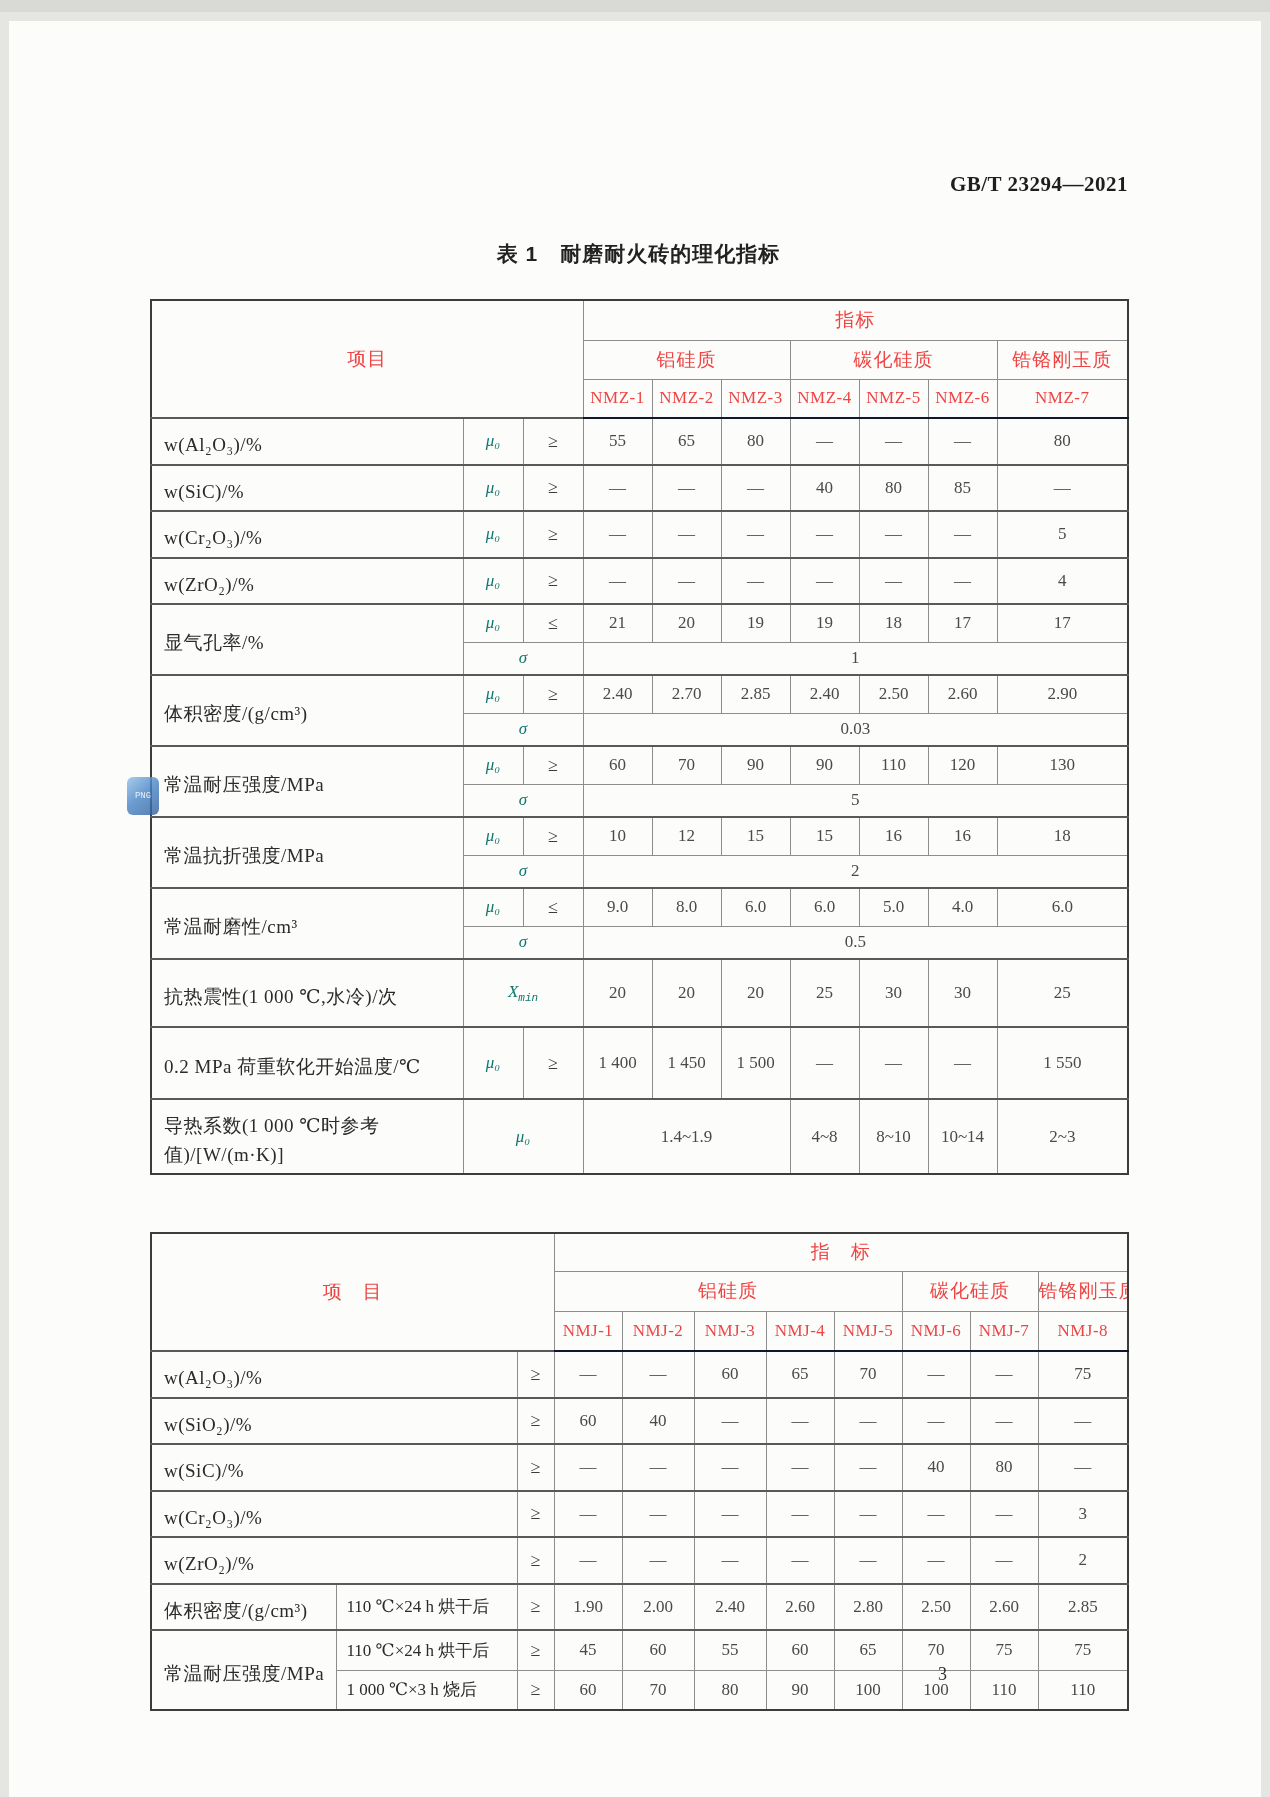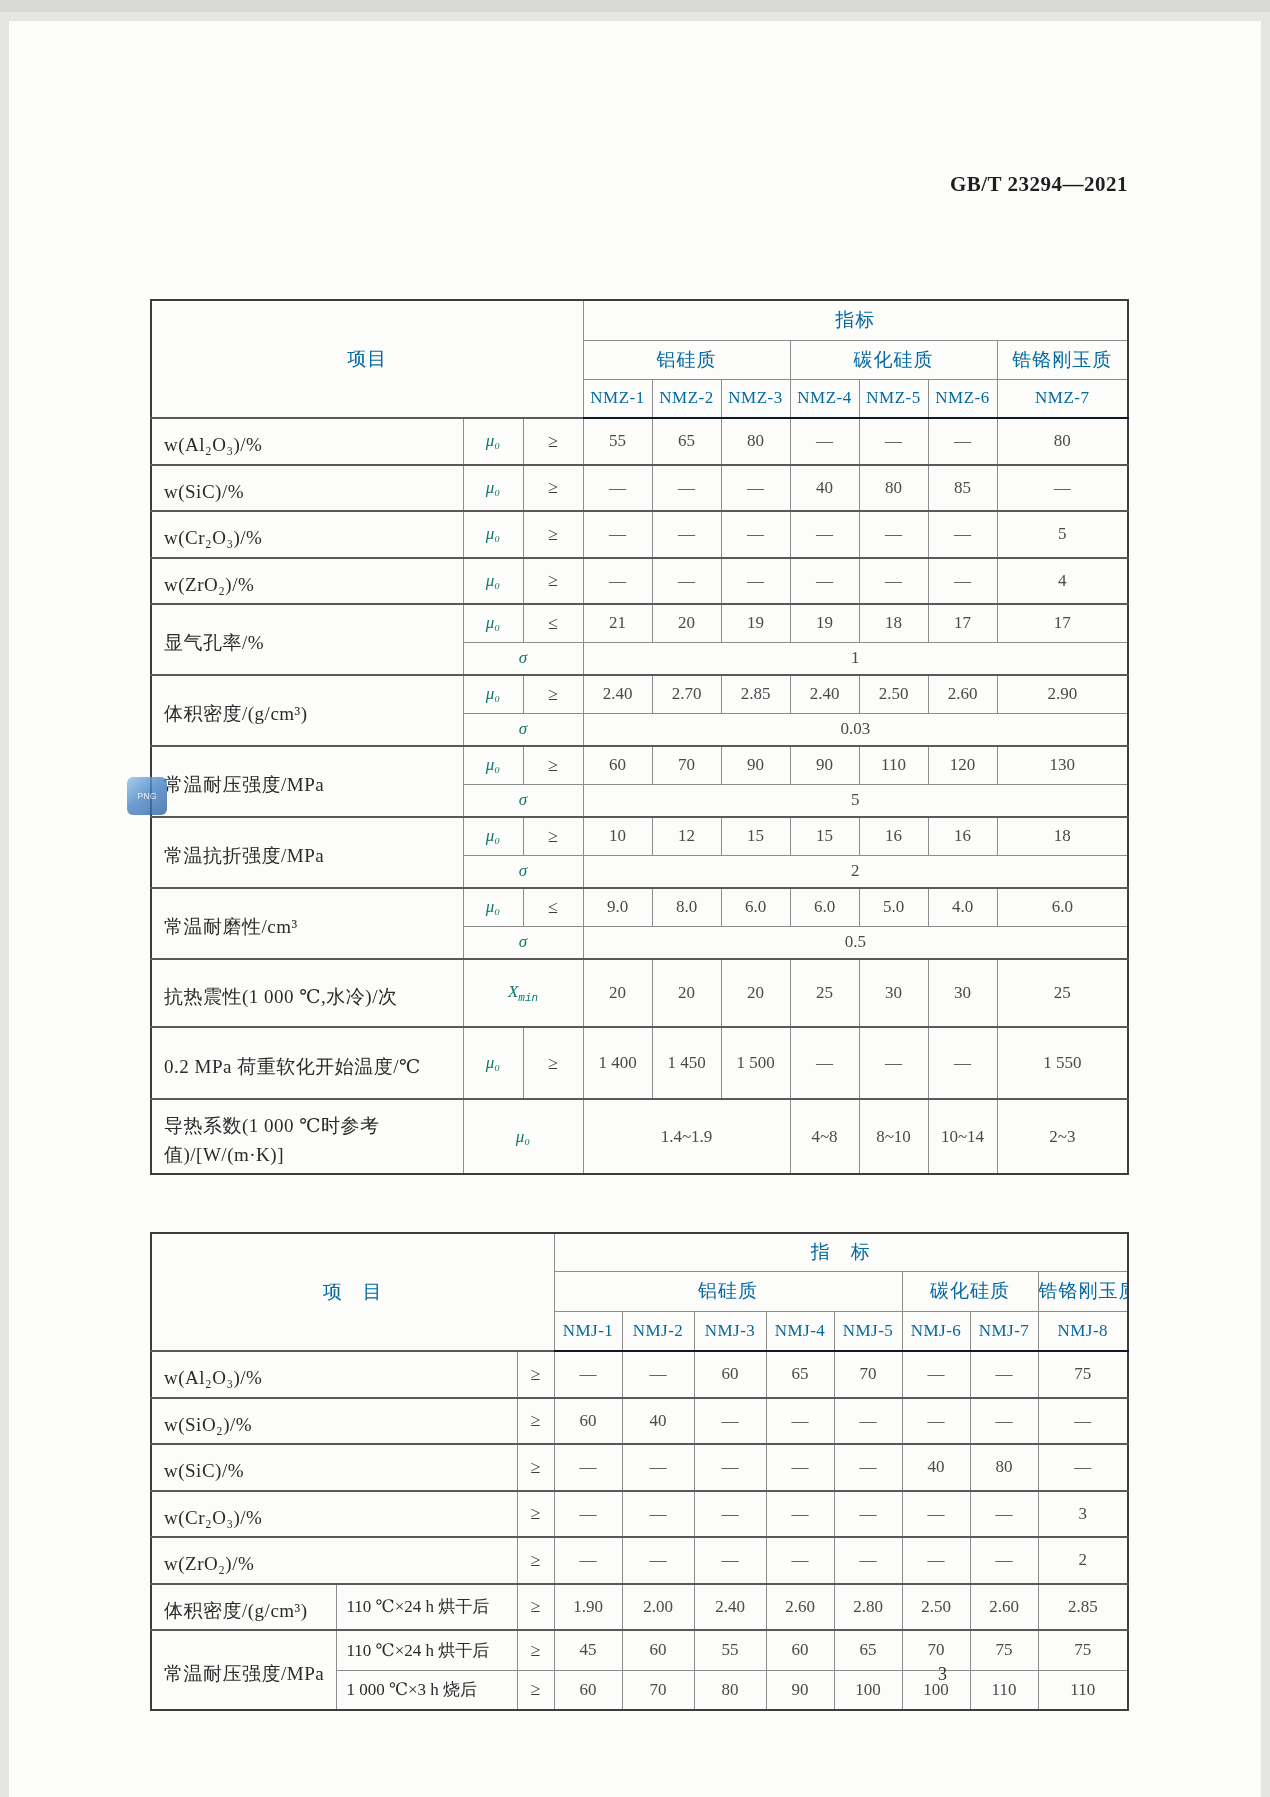--- a/index.html
+++ b/index.html
@@ -13,44 +13,45 @@
   #t1-title{top:228px;font-size:21px;letter-spacing:1px;}
   #t2-title{top:1166px;font-size:20px;letter-spacing:.5px;}
   table.t{position:absolute;left:150px;border-collapse:collapse;table-layout:fixed;
           border:2px solid #3c3c3c;}
   #table1{top:287px;width:977px;}
   #table2{top:1220px;width:977px;}
   td{border:1px solid #8d8d8d;text-align:center;vertical-align:middle;padding:0;
      font-size:17px;color:#4a4a4a;overflow:hidden;}
   tr.gsep>td{border-top:2px solid #595959;}
   tr.grades>td{border-bottom:2px solid #0f172a;}
-  td.hd{font-size:19px;color:#0369a1;letter-spacing:1px;white-space:nowrap;}
+  td.hd{font-size:19px;color:#ef4444;letter-spacing:1px;white-space:nowrap;}
   td.hd.num{font-size:17px;letter-spacing:.5px;}
   td.lbl{text-align:left;padding:12px 8px 4px 12px;font-size:19px;color:#2b2b2b;
          line-height:1.5;letter-spacing:.5px;}
   td.cond{text-align:left;padding-left:10px;font-size:17px;color:#2b2b2b;white-space:nowrap;}
   td.stat{font-style:italic;font-size:17px;color:#0f766e;}
   td.rel{font-style:normal;font-size:18px;color:#3c3c3c;}
   sub.ss{font-size:11px;font-style:italic;font-family:Liberation Mono, monospace;}
   .rh33{height:33px}.rh38{height:38px}.rh39{height:39px}.rh40{height:40px}
   .rh68{height:68px}.rh71{height:62px}.rh72{height:72px}
   .pageno{position:absolute;top:1652px;left:938px;font-size:18px;color:#333;}
-  .badge{position:absolute;left:127px;top:765px;width:40px;height:38px;border-radius:6px;
+  .badge{position:absolute;left:127px;top:765px;width:32px;height:38px;border-radius:6px;
          background:linear-gradient(140deg,#93c2e8 0%,#4a86c8 45%,#2f5f9e 100%);opacity:.8;
          display:flex;align-items:center;justify-content:center;
-         color:rgba(255,255,255,.85);font-family:Liberation Sans, sans-serif;font-size:9px;}
+         color:rgba(255,255,255,.85);font-family:Liberation Mono, monospace;font-size:9px;}
 </style>
 </head>
 <body>
 
 <div class="page">
   <div class="photo-frame"></div>
 
   <div class="doc-num">GB/T 23294—2021</div>
 
+  <div class="t-title" id="t1-title">表 1　耐磨耐火砖的理化指标</div>
 
   <table class="t" id="table1">
     <colgroup>
       <col style="width:312px">
         <col style="width:60px">
         <col style="width:60px">
       <col style="width:69px">
         <col style="width:69px">
         <col style="width:69px">
       <col style="width:69px">

